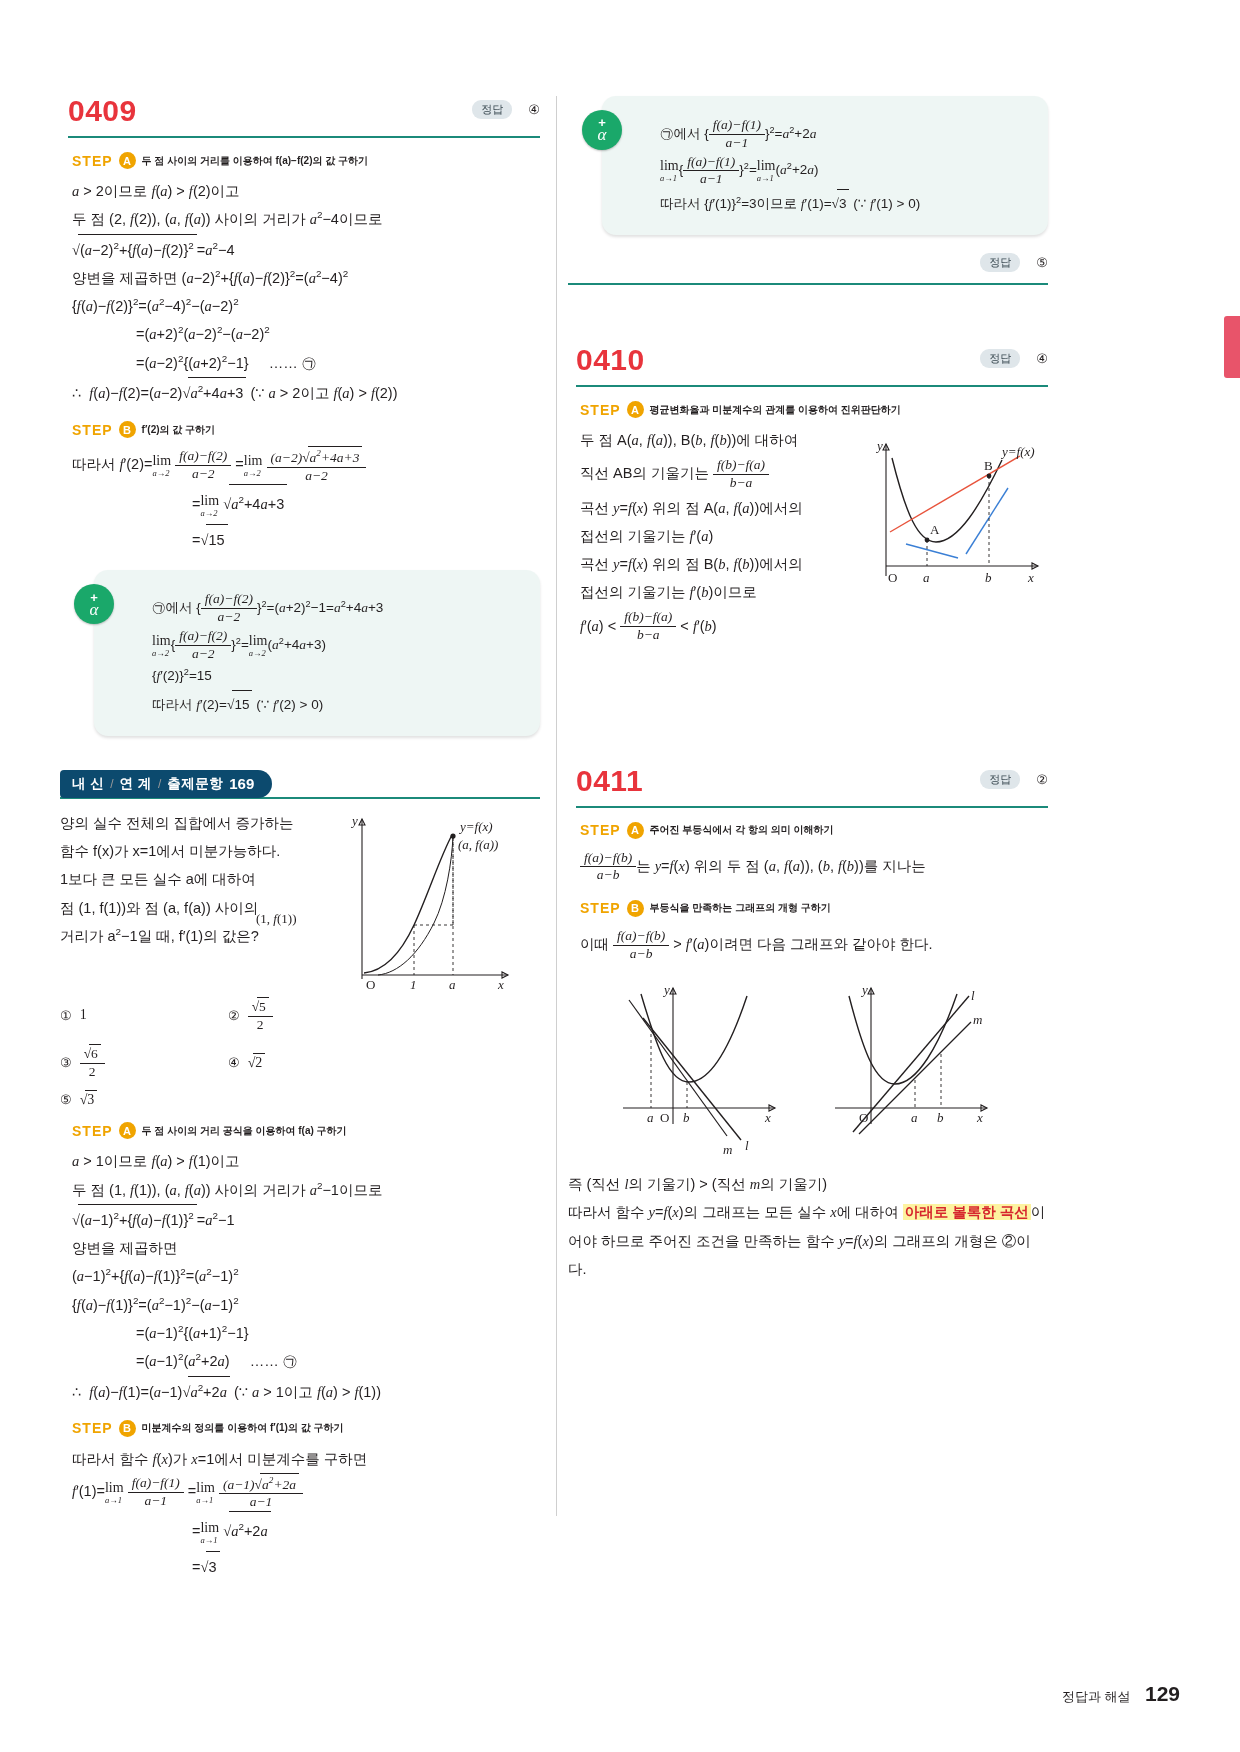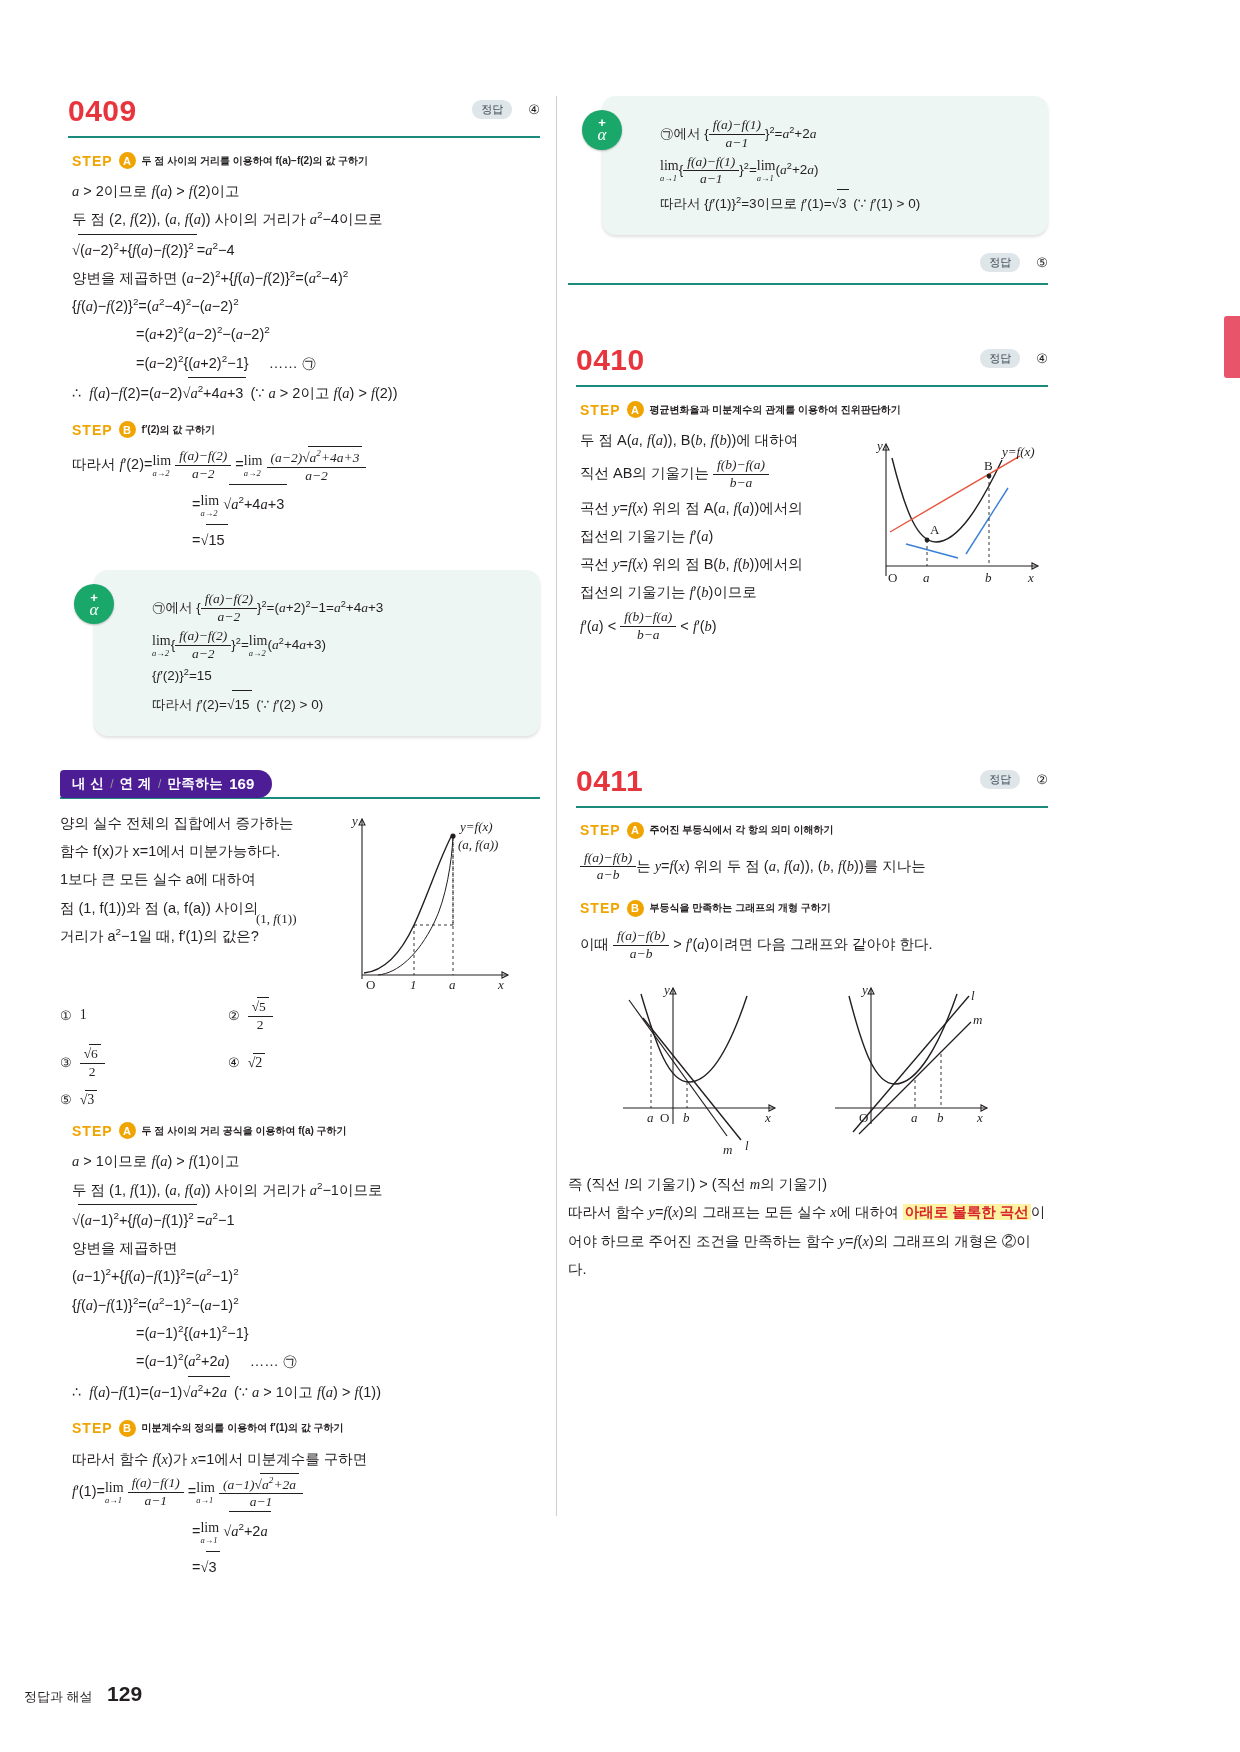--- a/index.html
+++ b/index.html
@@ -61,21 +61,21 @@
     border-radius:14px; padding:20px 20px 18px 58px; box-shadow:0 2px 3px rgba(0,0,0,0.12); }
   .alphabox .badge { position:absolute; left:-20px; top:14px; width:40px; height:40px;
     border-radius:50%; background:#1aa86a; color:#fff; display:flex; flex-direction:column;
     align-items:center; justify-content:center; line-height:0.85; box-shadow:0 1px 2px rgba(0,0,0,.25); }
   .alphabox .badge .p { font-size:13px; font-weight:bold; }
   .alphabox .badge .a { font-family:"Liberation Serif", serif; font-style:italic; font-size:17px; }
   .alphabox .mtxt { margin-left:0; font-size:13.5px; line-height:1.95; }
 
   
   .nae-wrap { margin-top:34px; }
-  .nae-head { display:inline-flex; align-items:center; gap:6px; background:#4c1d95; color:#fff;
+  .nae-head { display:inline-flex; align-items:center; gap:6px; background:#0c4a6e; color:#fff;
      border-radius:4px 14px 14px 4px; padding:5px 18px 5px 12px; }
   .nae-head .k { font-size:13.5px; font-weight:bold; letter-spacing:0.5px; }
   .nae-head .sep { color:#9a9a9a; font-size:12px; }
   .nae-head .num { font-size:15px; font-weight:bold; }
   .nae-rule { border-top:2px solid #1b8a7a; margin-top:-1px; }
 
   .qtext { font-size:14.5px; line-height:1.95; margin-top:10px; }
   .choices { margin-top:12px; font-size:14px; }
   .choices .row { display:flex; align-items:center; margin-bottom:10px; }
   .choices .c { width:168px; display:flex; align-items:center; gap:8px; }
@@ -88,21 +88,21 @@
   .curve { stroke:#231f20; stroke-width:1.4; fill:none; }
   .dash { stroke:#231f20; stroke-width:0.9; stroke-dasharray:3 3; fill:none; }
   .lbl { font-family:"Liberation Serif", serif; font-style:italic; font-size:13px; fill:#231f20; }
   .lbl.up { font-style:normal; }
   .tanred { stroke:#e8543c; stroke-width:1.4; fill:none; }
   .tanblue { stroke:#3a7fd5; stroke-width:1.4; fill:none; }
 
   .hl { background:#fdf3a0; padding:0 2px; }
   .hl-red { color:#d6262d; font-weight:bold; }
 
-  .footer { position:absolute; left:0; right:60px; bottom:46px; text-align:left;padding-left:24px; }
+  .footer { position:absolute; left:0; right:60px; bottom:46px; text-align:right;padding-left:24px; }
   .footer .ft { font-size:13px; color:#231f20; }
   .footer .pg { font-size:21px; font-weight:bold; margin-left:10px; }
 </style>
 </head>
 <body>
 
 <div class="page">
 
   <div class="divider"></div>
   <div class="edge-tab"></div>
@@ -167,21 +167,21 @@
         <div>따라서 <span class="it">f</span>′(2)=<span class="radsym">√</span><span class="sqrt">15</span> (∵ <span class="it">f</span>′(2) &gt; 0)</div>
       </div>
     </div>
 
     <div class="nae-wrap">
       <div class="nae-head">
         <span class="k">내 신</span>
         <span class="sep">/</span>
         <span class="k">연 계</span>
         <span class="sep">/</span>
-        <span class="k">만족하는</span>
+        <span class="k">출제문항</span>
         <span class="num">169</span>
       </div>
       <div class="nae-rule"></div>
 
       <div style="display:flex; align-items:flex-start;">
         <div class="qtext" style="width:258px;">
           <div>양의 실수 전체의 집합에서 증가하는</div>
           <div>함수 <span class="it">f</span>(<span class="it">x</span>)가 <span class="it">x</span>=1에서 미분가능하다.</div>
           <div>1보다 큰 모든 실수 <span class="it">a</span>에 대하여</div>
           <div>점 (1, <span class="it">f</span>(1))와 점 (<span class="it">a</span>, <span class="it">f</span>(<span class="it">a</span>)) 사이의</div>

